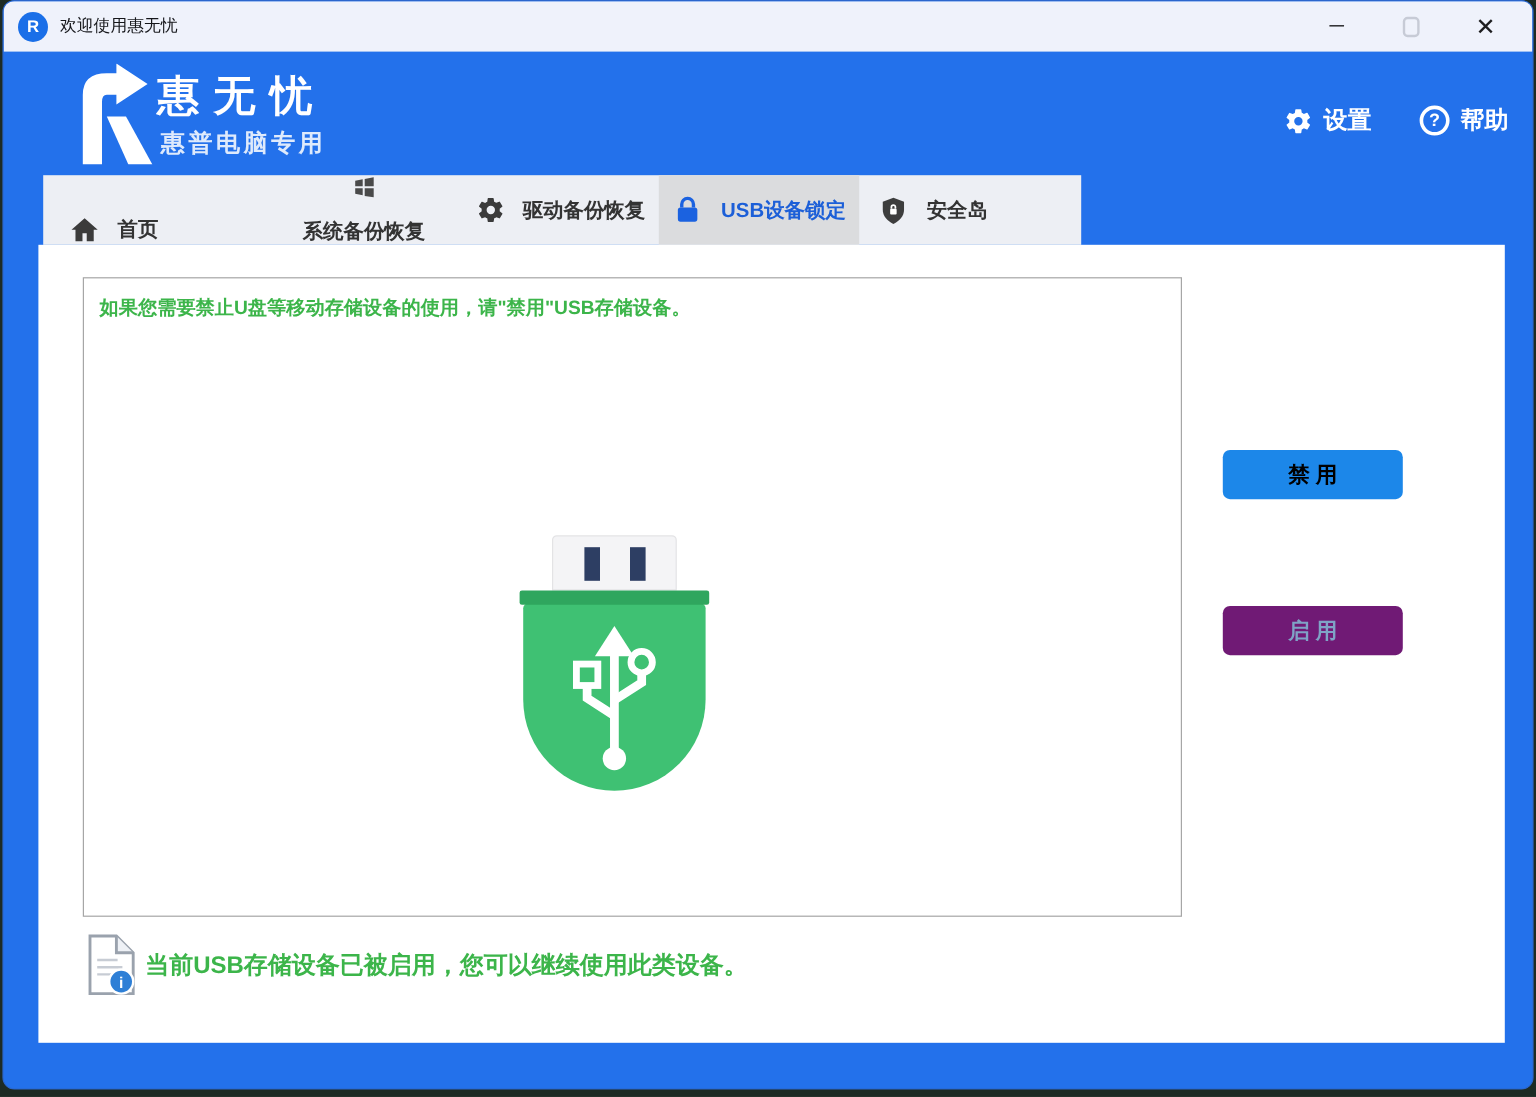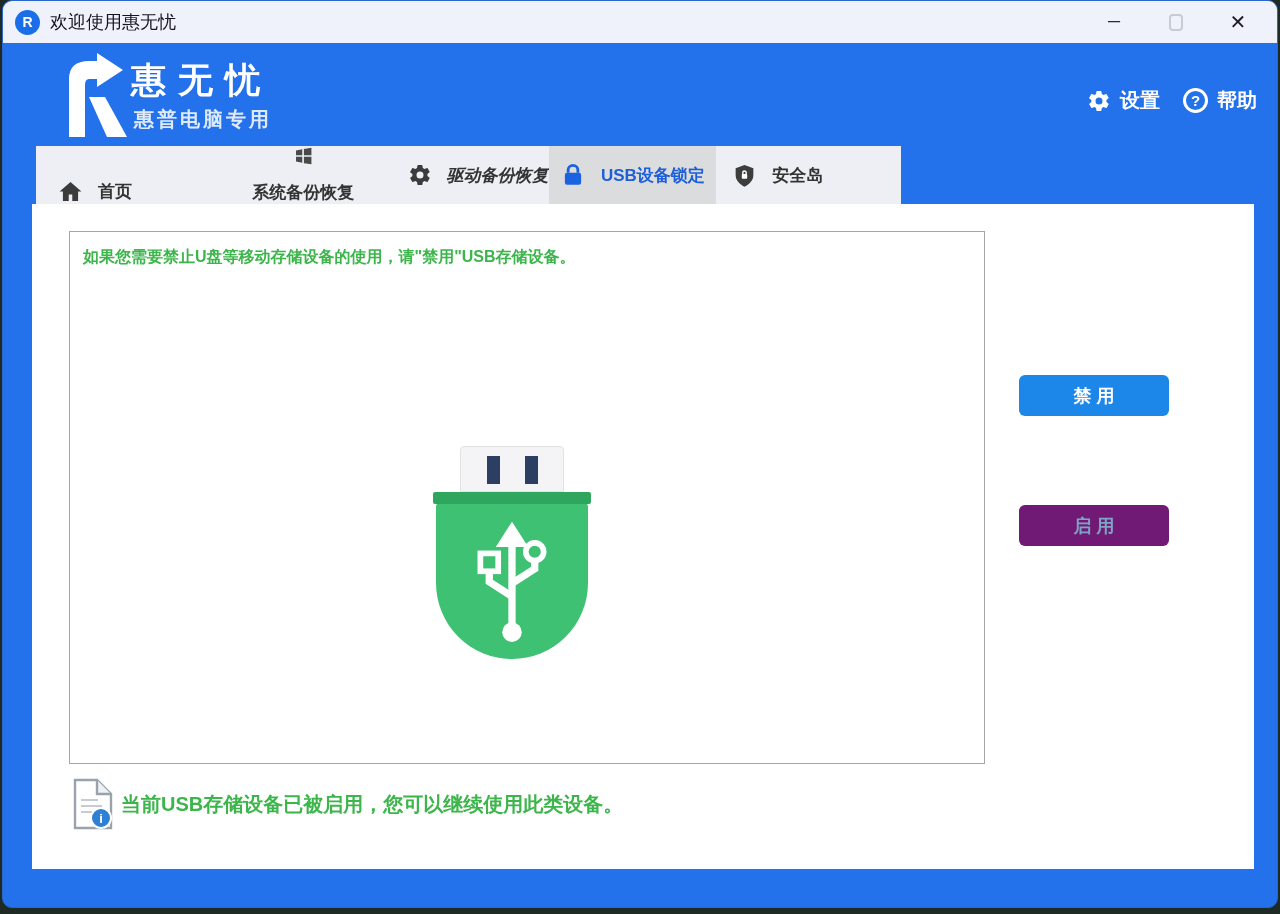--- a/index.html
+++ b/index.html
@@ -8,48 +8,48 @@
 
   .window { position:absolute; left:2px; top:0; width:1276px; height:908px;
     background:#2371EB; border-radius:10px; overflow:hidden; border:1px solid #2b66cc; }
 
   
   .titlebar { position:absolute; left:0; top:0; right:0; height:42px;
     background:#EFF2FB; display:flex; align-items:center; }
   .app-badge { width:25px; height:25px; border-radius:50%; background:#1A6FE8;
     color:#fff; font-weight:bold; font-size:14px; display:flex; align-items:center;
     justify-content:center; margin-left:12px; }
-  .title-text { margin-left:10px; font-size:18px; color:#15161a; }
+  .title-text { margin-left:10px; font-size:14px; color:#15161a; }
   .win-controls { margin-left:auto; display:flex; align-items:center; height:100%; }
   .win-btn { width:62px; height:100%; display:flex; align-items:center;
     justify-content:center; font-size:17px; color:#1d1d1f; cursor:default; }
   .win-btn.close { font-size:20px; margin-right:8px; }
   .max-box { width:14px; height:17px; border:2px solid #c7cbd6; border-radius:4px; }
 
   
   .header { position:absolute; left:0; top:42px; right:0; height:103px;margin-left:28px; }
   .logo-r { position:absolute; left:28px; top:10px; }
   .brand { position:absolute; left:100px; top:14px; font-size:35px; font-weight:bold;
     color:#ffffff; letter-spacing:12px; }
   .subtitle { position:absolute; left:103px; top:63px; font-size:20px; font-weight:bold;
     color:rgba(255,255,255,0.85); letter-spacing:3px; }
-  .header-actions { position:absolute; right:20px; top:44px; display:flex; gap:23px; }
+  .header-actions { position:absolute; right:20px; top:44px; display:flex; gap:40px; }
   .h-action { display:flex; align-items:center; gap:9px; color:#fff; font-size:20px;
     font-weight:bold; cursor:default; }
   .help-circle { width:25px; height:25px; border:3px solid #fff; border-radius:50%;
     display:flex; align-items:center; justify-content:center; font-size:15px; font-weight:bold; }
 
   
   .tabbar { position:absolute; left:33px; top:145px; width:865px; height:58px;
     background:#EDEFF4; display:flex; }
   .tab { display:flex; align-items:center; gap:15px; font-size:17px; font-weight:bold;
     color:#333; cursor:default; }
   .tab.t0 { width:188px; padding-left:22px;margin-top:32px; }
   .tab.t1 { width:168px; justify-content:center;flex-direction:column; }
-  .tab.t2 { width:166px; justify-content:flex-end;font-style:italic; }
+  .tab.t2 { width:166px; justify-content:center; }
   .tab.t3 { width:171px; justify-content:center; }
   .tab.t4 { width:188px; padding-left:16px; }
   .tab.active { background:#DBDCDE; color:#1C5FD8; }
 
   
   .panel { position:absolute; left:29px; top:203px; width:1222px; height:665px;
     background:#ffffff; }
   .inner-box { position:absolute; left:37px; top:27px; width:916px; height:533px;
     border:1px solid #a6a6a6; background:#fff; }
   .instruction { position:absolute; left:13px; top:15px; font-size:16px;
@@ -63,21 +63,21 @@
   .pin.left { left:26px; } .pin.right { left:64px; }
   .usb-cap { position:relative; width:158px; height:12px; margin-left:-3px;
     background:#2FA65E; border-radius:2px; }
   .usb-body { width:152px; height:156px; margin-top:-1px; background:#3FC173;
     border-radius:4px 4px 78px 78px; display:flex; align-items:center; justify-content:center; }
 
   
   .btn { position:absolute; left:987px; width:150px; height:41px; border:none;
     border-radius:6px; font-size:18px; font-weight:bold; letter-spacing:5px;
     padding-left:5px; font-family:"Liberation Sans", sans-serif; cursor:pointer; }
-  .btn.disable { top:171px; background:#1C87E9; color:#ffffff; }
+  .btn.disable { top:171px; background:#1C87E9; color:#000000; }
   .btn.enable  { top:301px; background:#701a75; color:#7FA3C6; cursor:default; }
 
   
   .status-icon { position:absolute; left:38px; top:574px; }
   .status-text { position:absolute; left:89px; top:587px; font-size:20px;
     font-weight:bold; color:#3CB54A; }
 </style>
 </head>
 <body>
 

